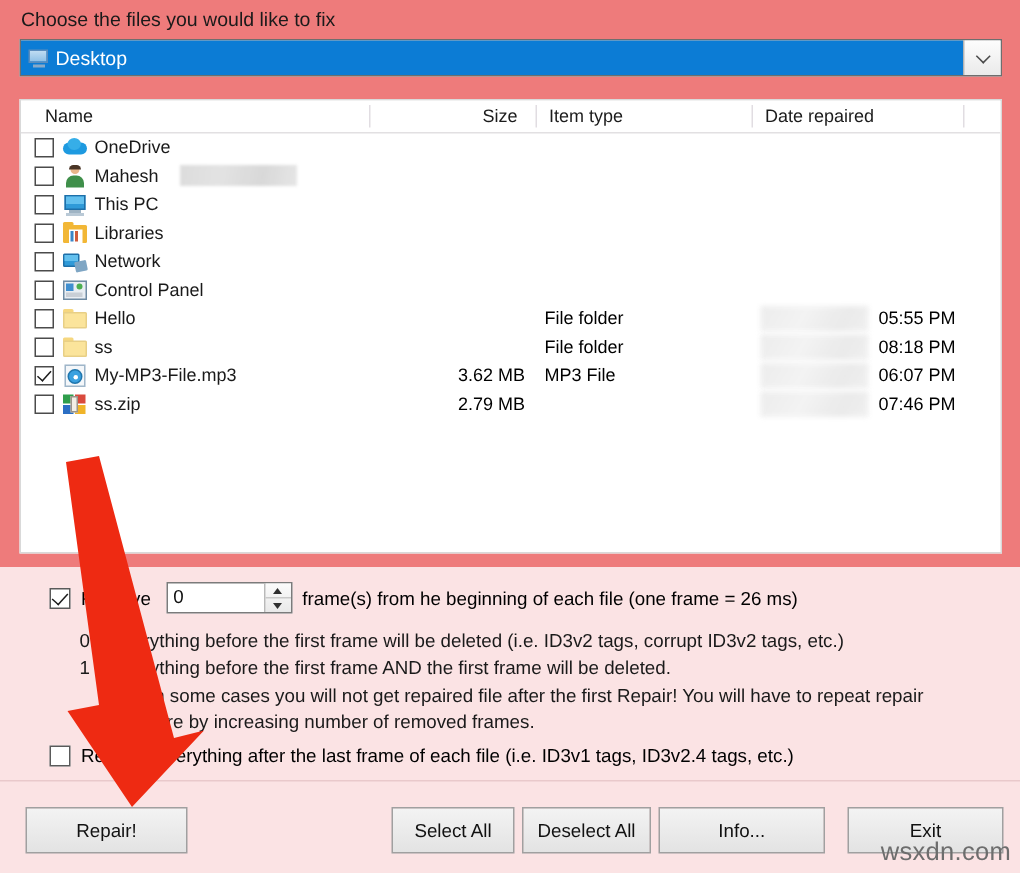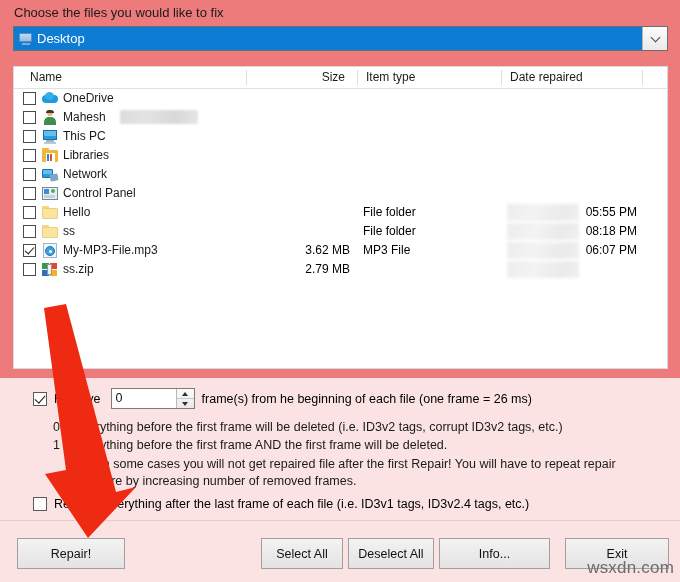--- a/index.html
+++ b/index.html
@@ -568,20 +568,21 @@
               <span class="q1"></span>
               <span class="q2"></span>
               <span class="q3"></span>
               <span class="q4"></span>
               <span class="bkbar"></span>
             </span>
           </span>
           <span class="rname">ss.zip</span>
           <span class="rsize">2.79 MB</span>
           <span class="dateblur"></span>
+          <span class="rdate">07:46 PM</span>
         </div>
       </div>
   </div>
 
   <div class="opts">
 
     <div class="opt-row1">
       <span class="chk checked"></span>
       <span class="opt-lbl">Remove</span>
       <span class="spin">

